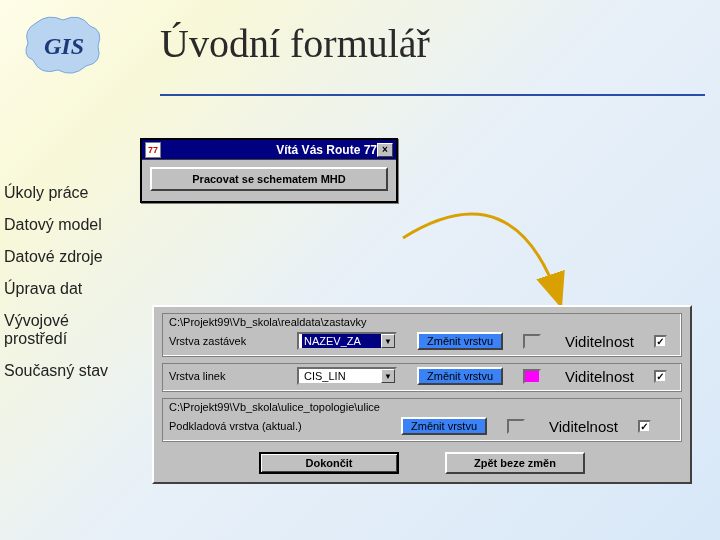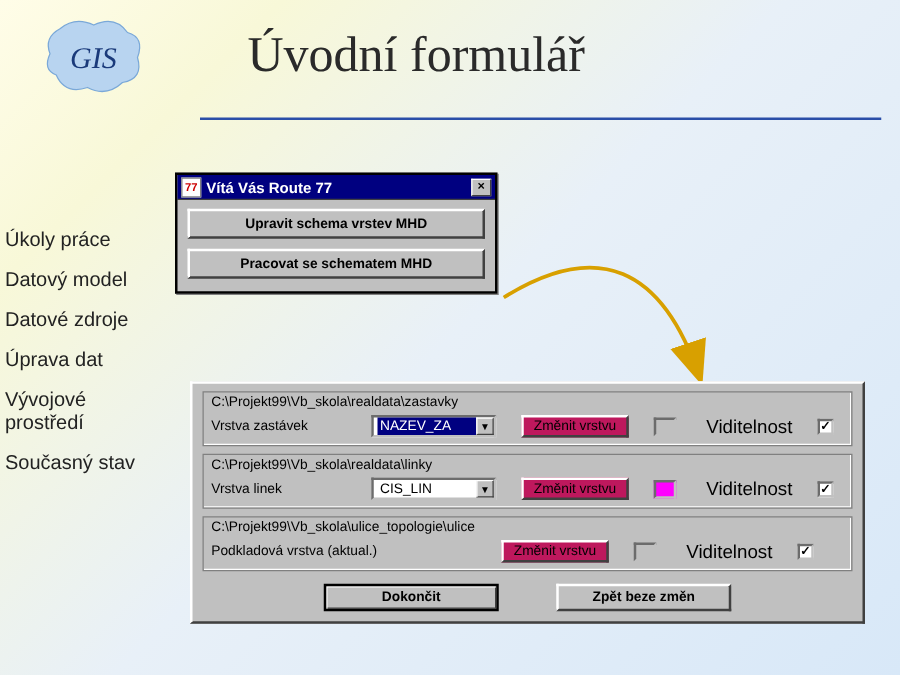--- a/index.html
+++ b/index.html
@@ -6,30 +6,29 @@
   body {
     width: 720px;
     height: 540px;
     font-family: Arial, sans-serif;
     background: linear-gradient(135deg, #fffde8 0%, #f8f8d8 18%, #e8f0f8 50%, #d8e8f8 100%);
     position: relative;
     overflow: hidden;
   }
   .logo {
     position: absolute;
-    top: 8px; left: 30px;
-    width: 90px; height: 75px;
+    top: 8px; left: 18px;
+    width: 90px; height: 75px; font-weight: bold;
   }
   .title {
     position: absolute;
     top: 20px; left: 160px;
     font-family: "Times New Roman", serif;
     font-size: 40px;
     color: #2a2a2a;
-    margin-left: 38px;
   }
   .hr-line {
     position: absolute;
     top: 94px; left: 160px;
     width: 545px;
     border-top: 2px solid #2a4ea8;
   }
   .sidebar {
     position: absolute;
     top: 170px; left: 4px;
@@ -53,20 +52,21 @@
   .dlg1-titlebar {
     background: #000080;
     color: #fff;
     font-size: 12px;
     font-weight: bold;
     height: 20px;
     display: flex;
     align-items: center;
     padding: 0 3px;
     border-bottom: 1px solid #404040;
+    text-align: right;
   }
   .dlg1-titlebar .ticon {
     width: 16px; height: 16px;
     background: #fff;
     margin-right: 4px;
     display: inline-flex;
     align-items: center; justify-content: center;
     font-size: 9px;
     color: #c00;
     border: 1px solid #808080;
@@ -159,21 +159,21 @@
   .dropdown .dd-arrow {
     width: 14px; height: 14px;
     background: #c0c0c0;
     border: 1px solid;
     border-color: #fff #404040 #404040 #fff;
     display: flex; align-items: center; justify-content: center;
     font-size: 8px;
   }
   .dropdown.plain .dd-val { background: transparent; color: #000; }
   .btn-sm {
-    background: #be185d;
+    background: #3b82f6;
     border: 2px solid;
     border-color: #fff #404040 #404040 #fff;
     font-size: 11px;
     padding: 1px 8px;
     cursor: pointer;
   }
   .swatch {
     width: 18px; height: 15px;
     border: 2px inset #c0c0c0;
   }
@@ -221,21 +221,20 @@
   <div>Současný stav</div>
 </div>
 
 <div class="dlg1">
   <div class="dlg1-titlebar">
     <span class="ticon">77</span>
     <span class="tlabel">Vítá Vás Route 77</span>
     <span class="tclose">×</span>
   </div>
   <div class="dlg1-body">
-    <button class="btn3d">Upravit schema vrstev MHD</button>
     <button class="btn3d">Pracovat se schematem MHD</button>
   </div>
 </div>
 
 <svg class="arrow" width="210" height="160">
   <defs>
     <marker id="ah" markerWidth="12" markerHeight="10" refX="10" refY="5" orient="auto">
       <path d="M0,0 L12,5 L0,10 Z" fill="#d8a000"></path>
     </marker>
   </defs>
@@ -253,21 +252,20 @@
         <span class="dd-arrow">▼</span>
       </div>
       <button class="btn-sm">Změnit vrstvu</button>
       <span class="swatch"></span>
       <span class="vis-label">Viditelnost</span>
       <span class="checkbox">✓</span>
     </div>
   </div>
 
   <div class="group">
-    <div class="group-title">C:\Projekt99\Vb_skola\realdata\linky</div>
     <div class="row">
       <span class="row-label">Vrstva linek</span>
       <div class="dropdown plain">
         <span class="dd-val">CIS_LIN</span>
         <span class="dd-arrow">▼</span>
       </div>
       <button class="btn-sm">Změnit vrstvu</button>
       <span class="swatch" style="background:#ff00ff"></span>
       <span class="vis-label">Viditelnost</span>
       <span class="checkbox">✓</span>

